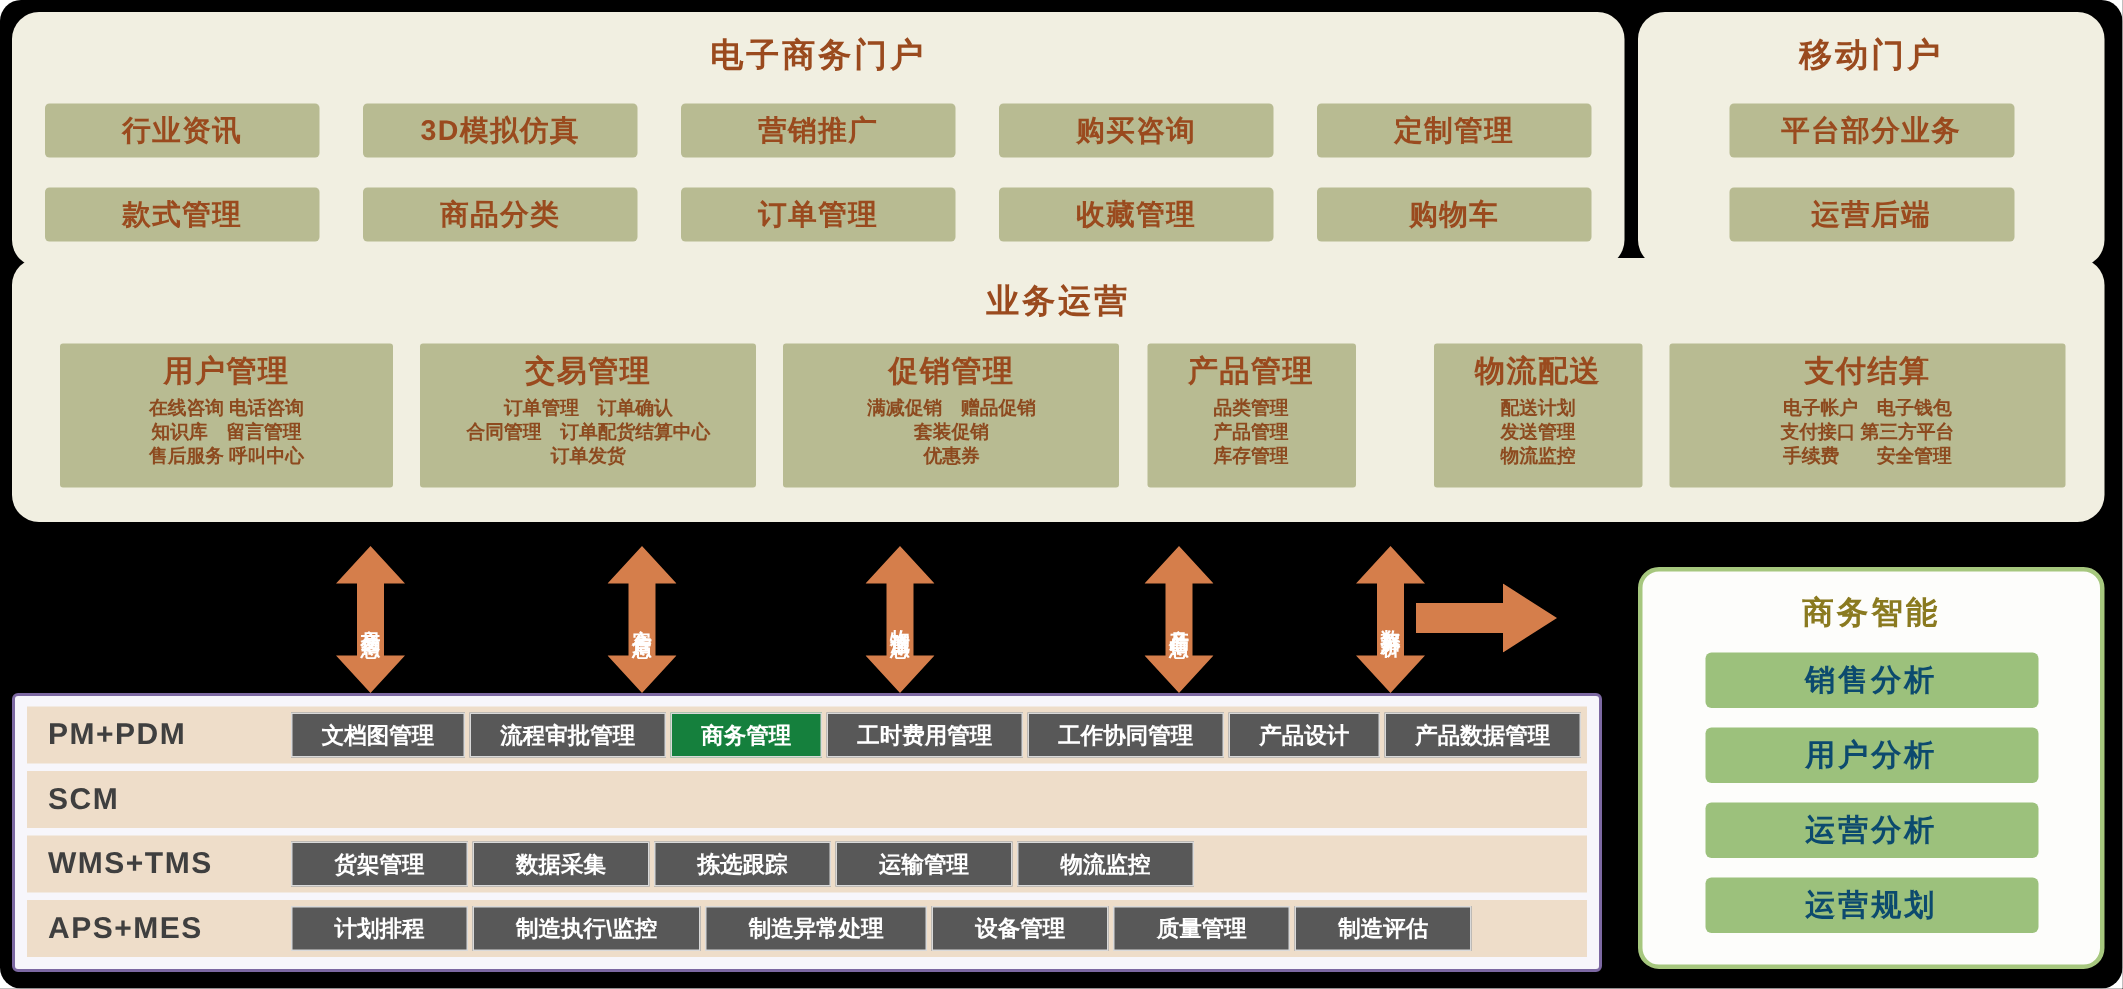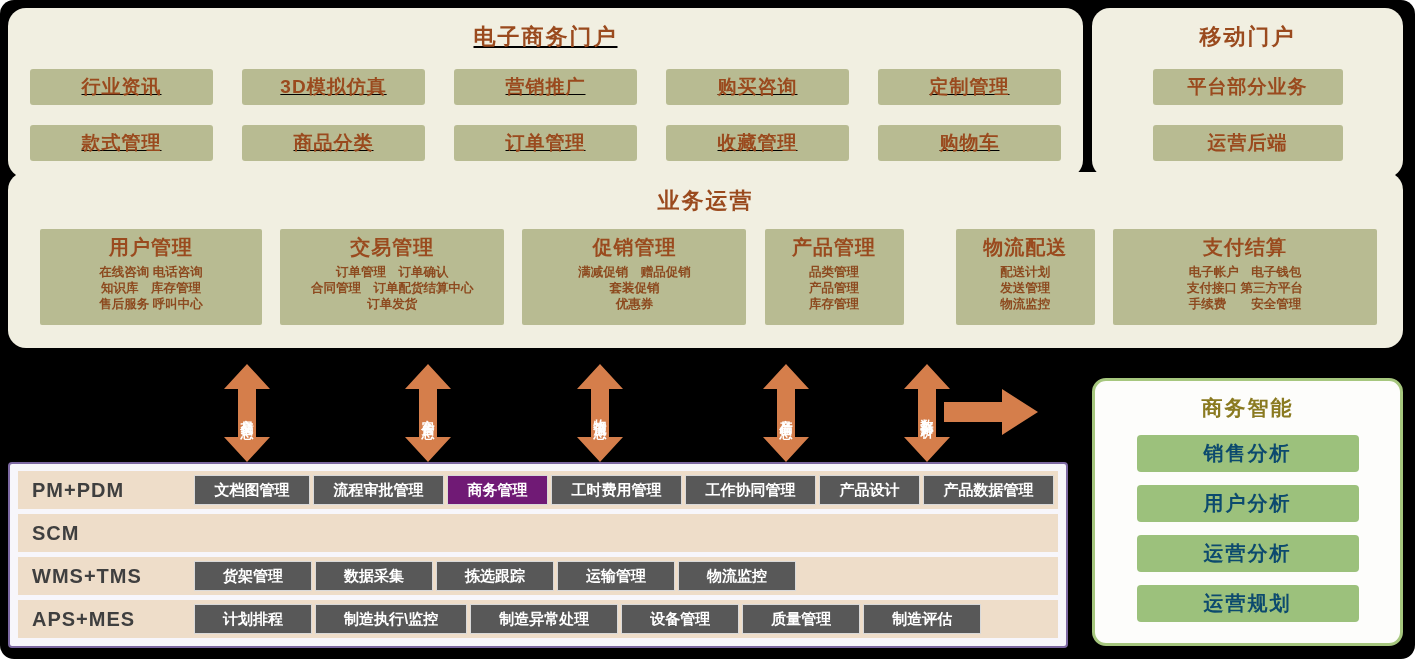--- a/index.html
+++ b/index.html
@@ -2,21 +2,21 @@
 <html><head>
 <meta charset="utf-8">
 <style>
   html,body { margin:0; padding:0; background:#ffffff; }
   .stage {
     position:relative; width:1415px; height:659px; background:#000000;
     border-radius:14px; overflow:hidden;
     font-family:"Liberation Sans", sans-serif;
   }
   .panel { position:absolute; background:#f1efe1; border-radius:18px; box-sizing:border-box; }
-  .ec     { left:8px;    top:8px;   width:1075px; height:170px;text-decoration:underline; }
+  .ec     { left:8px;    top:8px;   width:1075px; height:170px; }
   .mobile { left:1092px; top:8px;   width:311px;  height:170px; }
   .ops    { left:8px;    top:172px; width:1395px; height:176px; }
 
   .panel-title { text-align:center; font-size:22px; font-weight:bold; color:#9a4a1e;
                  padding-top:14px; letter-spacing:2px; }
 
   .btn-row { display:flex; justify-content:space-between; padding:0 22px; margin-top:17px; }
   .btn-row.second { margin-top:20px; }
   .gbtn { background:#b8bb92; color:#9a4a1e; font-weight:bold; font-size:19px;
           height:36px; display:flex; align-items:center; justify-content:center;
@@ -47,21 +47,21 @@
   .sys-row:last-child { margin-bottom:0; }
   .sys-label { flex:0 0 150px; font-size:20px; font-weight:bold; color:#3f3f3f;
                padding-left:14px; box-sizing:border-box; letter-spacing:1px; }
   .sys-items { display:flex; gap:3px; height:30px; margin-right:4px; }
   .sys-items.fill { flex:1; }
   .sys-items.fill .sys-item { flex:1 1 auto; }
   .sys-item { background:#585858; border:1px solid #d9d9d9; color:#ffffff; font-size:15px;
               font-weight:bold; display:flex; align-items:center; justify-content:center;
               padding:0 16px; white-space:nowrap; box-sizing:border-box; }
   .sys-items.loose .sys-item { padding:0 28px; }
-  .sys-item.dark { background:#701a75; }
+  .sys-item.dark { background:#15803d; }
 
   .bi-panel { position:absolute; left:1092px; top:378px; width:311px; height:268px;
               box-sizing:border-box; background:#fdfdfb; border:3px solid #a6c77e;
               border-radius:14px; }
   .bi-title { text-align:center; font-size:21px; font-weight:bold; color:#8a7a20;
               margin-top:13px; letter-spacing:2px; }
   .bi-btn { width:222px; height:37px; margin:13px auto 0; background:#9cc17c; color:#0c4a6e;
             font-size:20px; font-weight:bold; display:flex; align-items:center;
             justify-content:center; border-radius:4px; letter-spacing:2px; }
 </style>
@@ -93,21 +93,21 @@
     <div class="gbtn">平台部分业务</div>
     <div class="gbtn second">运营后端</div>
   </div>
 
   <div class="panel ops">
     <div class="panel-title">业务运营</div>
     <div class="ops-cols">
       <div class="ops-col c1">
         <div class="ops-title">用户管理</div>
         <div class="ops-line">在线咨询 电话咨询</div>
-        <div class="ops-line">知识库　库存管理</div>
+        <div class="ops-line">知识库　留言管理</div>
         <div class="ops-line">售后服务 呼叫中心</div>
       </div>
       <div class="ops-col c2">
         <div class="ops-title">交易管理</div>
         <div class="ops-line">订单管理　订单确认</div>
         <div class="ops-line">合同管理　订单配货结算中心</div>
         <div class="ops-line">订单发货</div>
       </div>
       <div class="ops-col c3">
         <div class="ops-title">促销管理</div>

